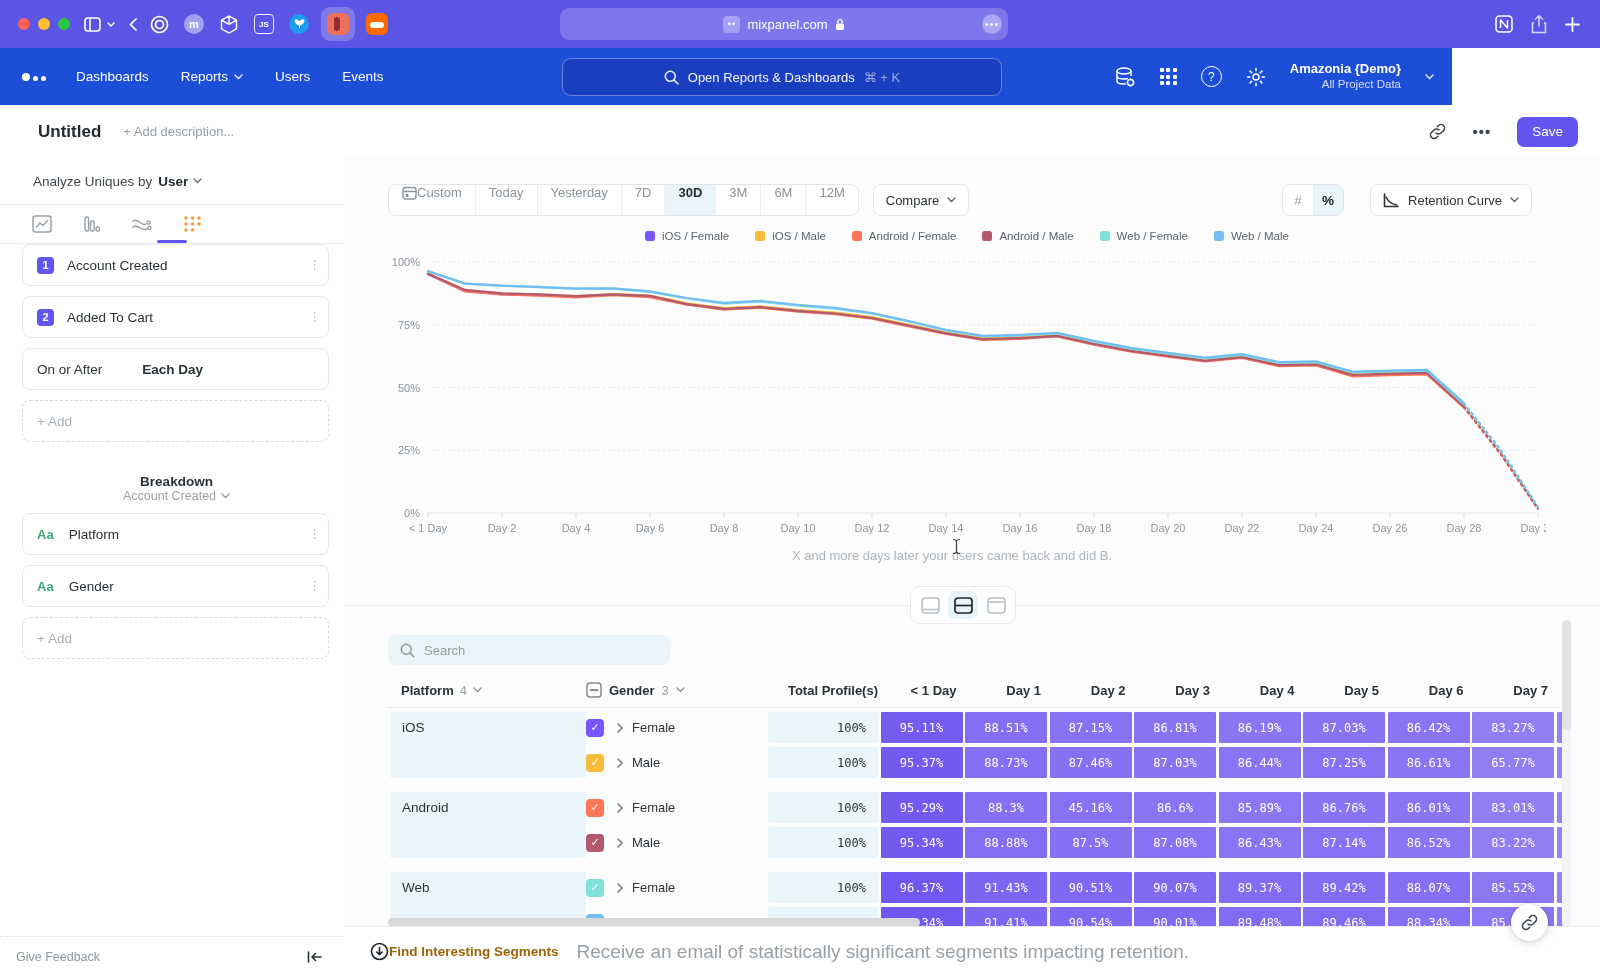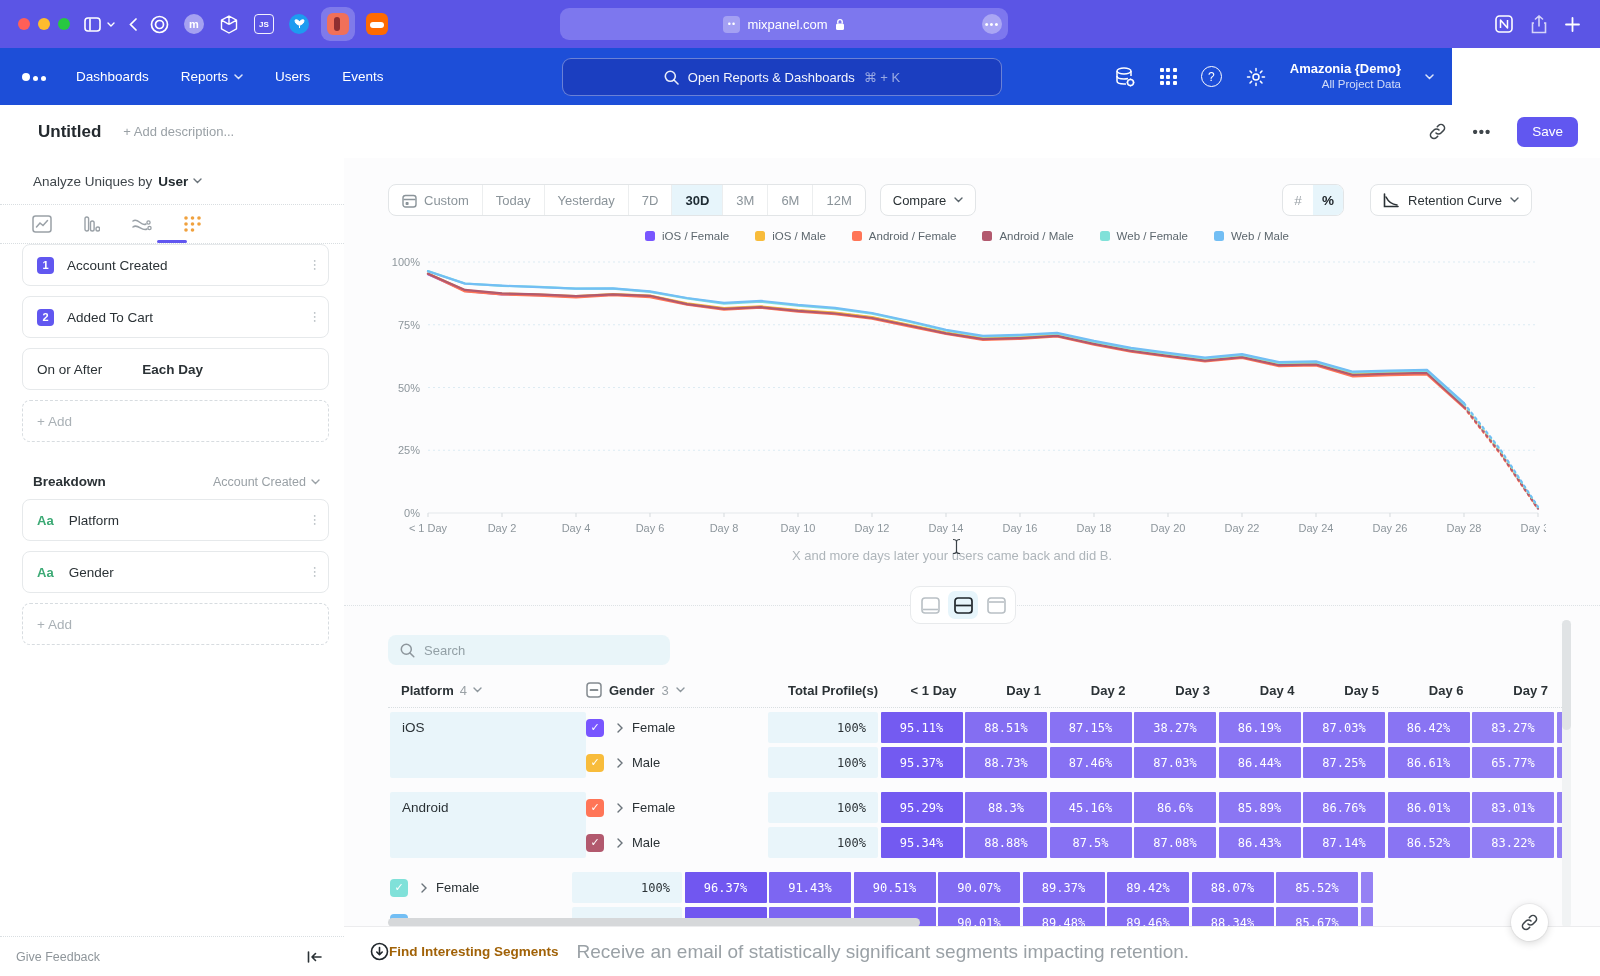--- a/index.html
+++ b/index.html
@@ -61,31 +61,31 @@
   .sb-sec{font-size:14px;font-weight:600;color:#2b3236;padding:18px 0 10px 33px;display:flex;align-items:center;gap:6px;}
   .sb-label{font-size:13.5px;font-weight:600;color:#2b3236;padding:22px 0 10px 33px;display:flex;align-items:center;}
   .card{margin:0 15px 10px 22px;height:40px;border:1px solid #e6e9eb;border-radius:8px;background:#fff;
     display:flex;align-items:center;padding:0 10px 0 14px;position:relative;cursor:pointer;}
   .card .badge{width:17px;height:17px;border-radius:4px;background:#6157f0;color:#fff;font-size:11px;font-weight:bold;
     display:flex;align-items:center;justify-content:center;margin-right:13px;}
   .card .lbl{font-size:13.5px;color:#2b3236;}
   .card .kebab{position:absolute;right:12px;color:#b4bbc0;font-size:13px;letter-spacing:0;line-height:4px;}
   .card.dashed{border:1px dashed #d7dce0;color:#aab1b6;font-size:13.5px;}
   .card .aa{color:#3ba974;font-size:13px;font-weight:bold;margin-right:15px;}
-  .bd-head{display:flex;align-items:center;justify-content:space-between;padding:22px 24px 10px 33px;}
+  .bd-head{display:flex;align-items:center;justify-content:space-between;padding:22px 24px 10px 33px;flex-direction:column;}
   .bd-head .t{font-size:13.5px;font-weight:600;color:#2b3236;}
   .bd-head .s{font-size:12.5px;color:#9aa1a6;display:flex;align-items:center;gap:5px;}
   .sb-foot{position:absolute;left:0;bottom:0;width:100%;height:40px;border-top:1px dotted #d9dee1;
     display:flex;align-items:center;justify-content:space-between;padding:0 22px 0 16px;box-sizing:border-box;}
   .sb-foot .gf{font-size:12.5px;color:#8f969b;}
   
   .main{position:absolute;left:344px;top:158px;width:1256px;bottom:49px;background:#fcfcfd;overflow:hidden;}
   .toolbar{position:absolute;left:44px;top:26px;display:flex;align-items:center;}
   .seg{display:flex;border:1px solid #e2e5e7;border-radius:8px;background:#fff;overflow:hidden;height:30px;}
-  .seg .rb{display:flex;align-items:center;gap:7px;padding:0 13px;font-size:13px;color:#8b949a;
+  .seg .rb{display:flex;align-items:flex-start;padding:0 13px;font-size:13px;color:#8b949a;
     border-right:1px solid #eceeef;cursor:pointer;white-space:nowrap;}
   .seg .rb:last-child{border-right:none;}
   .seg .rb.sel{background:#e7f5fb;color:#1e2b33;font-weight:600;}
   .cmp-btn,.ct-btn{height:30px;border:1px solid #e2e5e7;border-radius:8px;background:#fff;display:flex;align-items:center;
     gap:8px;padding:0 12px;font-size:13px;color:#2b3236;font-weight:500;margin-left:14px;cursor:pointer;}
   .right-ctrls{position:absolute;right:68px;top:26px;display:flex;align-items:center;}
   .mode{display:flex;border:1px solid #e2e5e7;border-radius:8px;background:#fff;overflow:hidden;height:30px;margin-right:12px;}
   .mode span{width:30px;display:flex;align-items:center;justify-content:center;font-size:13.5px;color:#9aa1a7;cursor:pointer;}
   .mode span.sel{background:#e7f5fb;color:#20262b;font-weight:600;}
   .legend{position:absolute;left:44px;top:72px;width:1158px;display:flex;justify-content:center;gap:26px;}
@@ -626,21 +626,21 @@
         <svg width="6" height="10" viewBox="0 0 6 10">
                     <path d="M1 1l4 4-4 4" fill="none" stroke="#6a737a" stroke-width="1.4" stroke-linecap="round"></path>
                   </svg>
       </span>
       <span class="g-lbl">Female</span>
               </span>
       <span class="tot-cell">100%</span>
               <span class="val-cell" style="background:hsl(250, 84%, 64.9807%)">95.11%</span>
               <span class="val-cell" style="background:hsl(250, 84%, 69.1387%)">88.51%</span>
               <span class="val-cell" style="background:hsl(250, 84%, 69.99549999999999%)">87.15%</span>
-              <span class="val-cell" style="background:hsl(250, 84%, 70.2097%)">38.27%</span>
+              <span class="val-cell" style="background:hsl(250, 84%, 70.2097%)">86.81%</span>
               <span class="val-cell" style="background:hsl(250, 84%, 70.6003%)">86.19%</span>
               <span class="val-cell" style="background:hsl(250, 84%, 70.0711%)">87.03%</span>
               <span class="val-cell" style="background:hsl(250, 84%, 70.4554%)">86.42%</span>
               <span class="val-cell" style="background:hsl(250, 84%, 72.43990000000001%)">83.27%</span>
               <span class="val-cell" style="background:hsl(250, 84%, 73.24%);width:12px"></span>
             </div>
             <div class="trow">
               <span class="g-cell">
       <span class="chk" style="background:#F8BC3B">✓</span>
       <span class="g-chev">
@@ -704,20 +704,21 @@
               <span class="val-cell" style="background:hsl(250, 84%, 70.03960000000001%)">87.08%</span>
               <span class="val-cell" style="background:hsl(250, 84%, 70.4491%)">86.43%</span>
               <span class="val-cell" style="background:hsl(250, 84%, 70.0018%)">87.14%</span>
               <span class="val-cell" style="background:hsl(250, 84%, 70.39240000000001%)">86.52%</span>
               <span class="val-cell" style="background:hsl(250, 84%, 72.4714%)">83.22%</span>
               <span class="val-cell" style="background:hsl(250, 84%, 73.24%);width:12px"></span>
             </div>
           </div>
         </div>
         <div class="tgroup">
+          <div class="plat-cell">Web</div>
           <div class="grows">
             <div class="trow">
               <span class="g-cell">
       <span class="chk" style="background:#80E1D9">✓</span>
       <span class="g-chev">
         <svg width="6" height="10" viewBox="0 0 6 10">
                     <path d="M1 1l4 4-4 4" fill="none" stroke="#6a737a" stroke-width="1.4" stroke-linecap="round"></path>
                   </svg>
       </span>
       <span class="g-lbl">Female</span>

